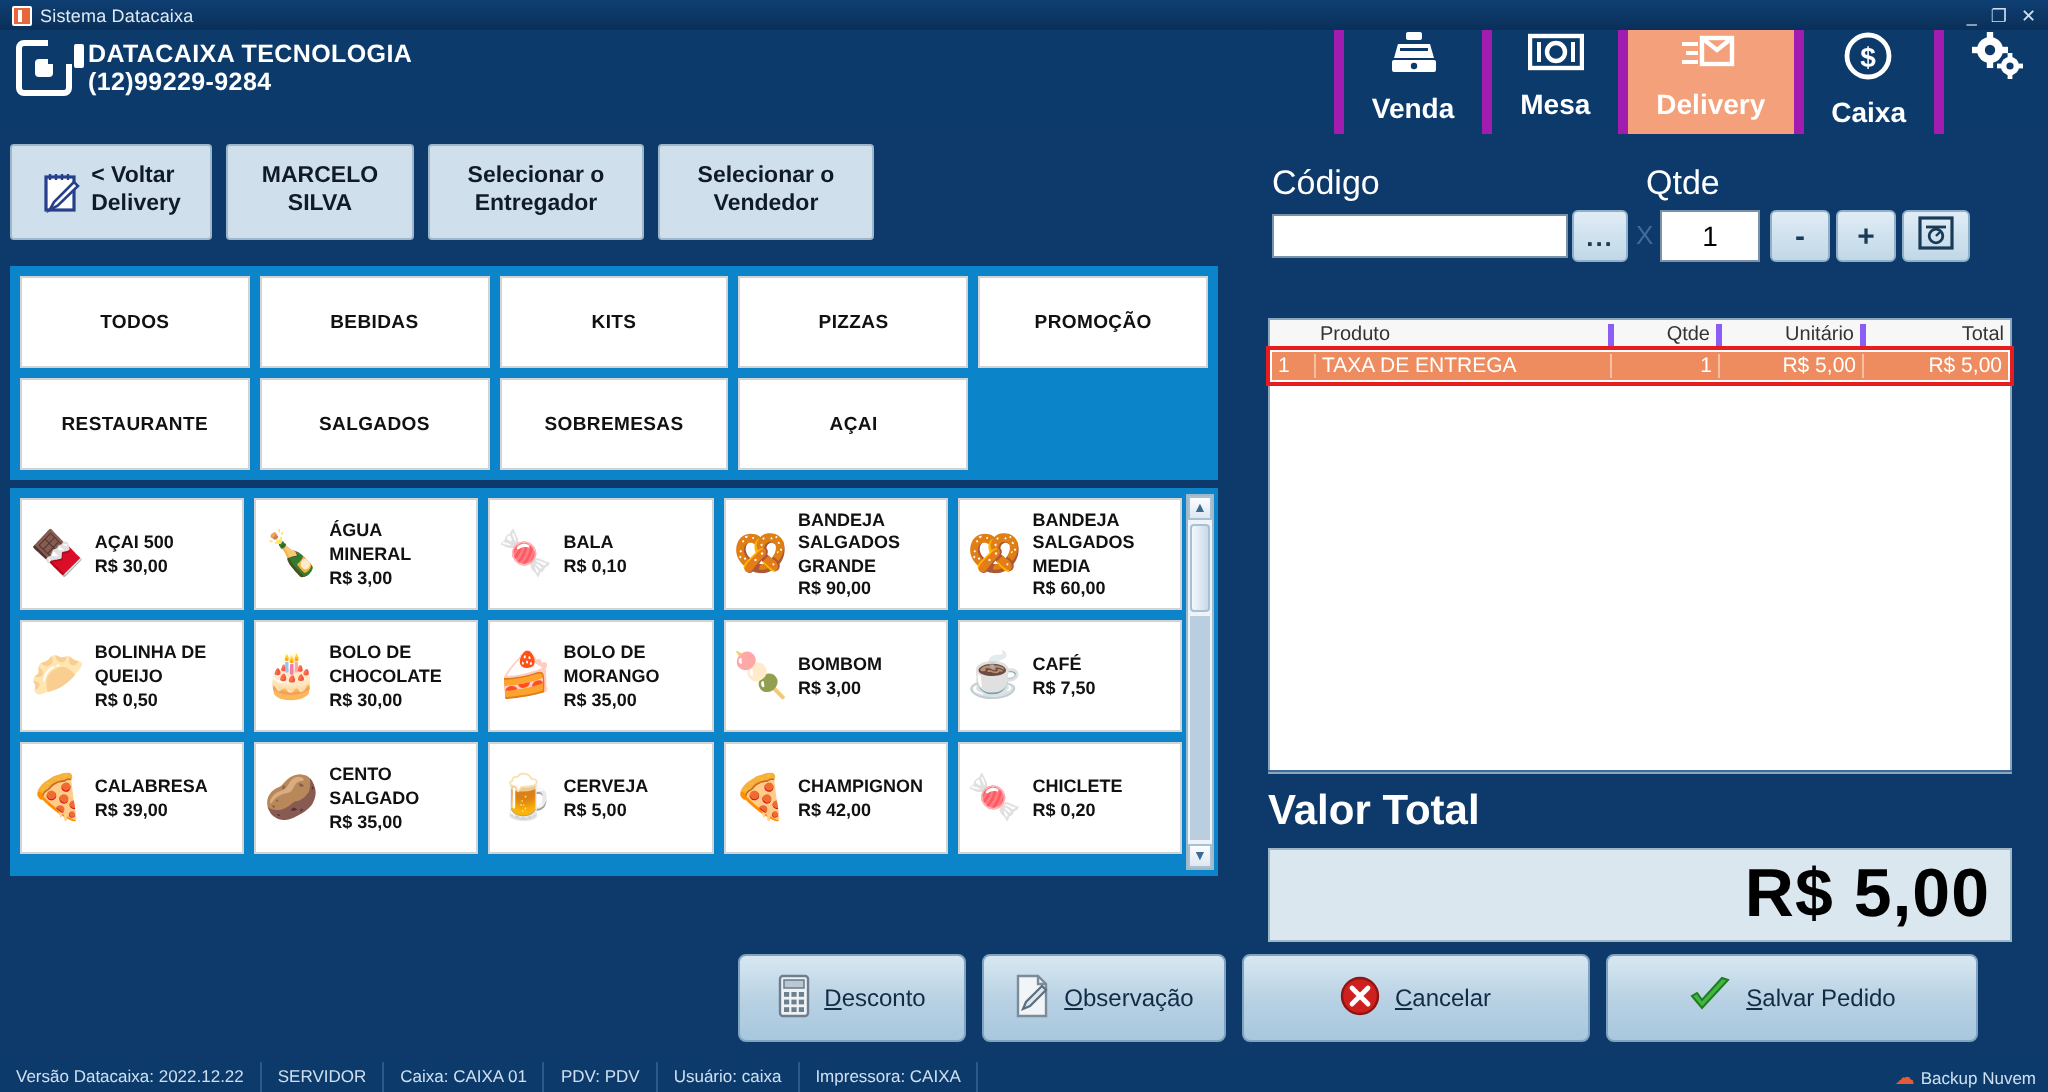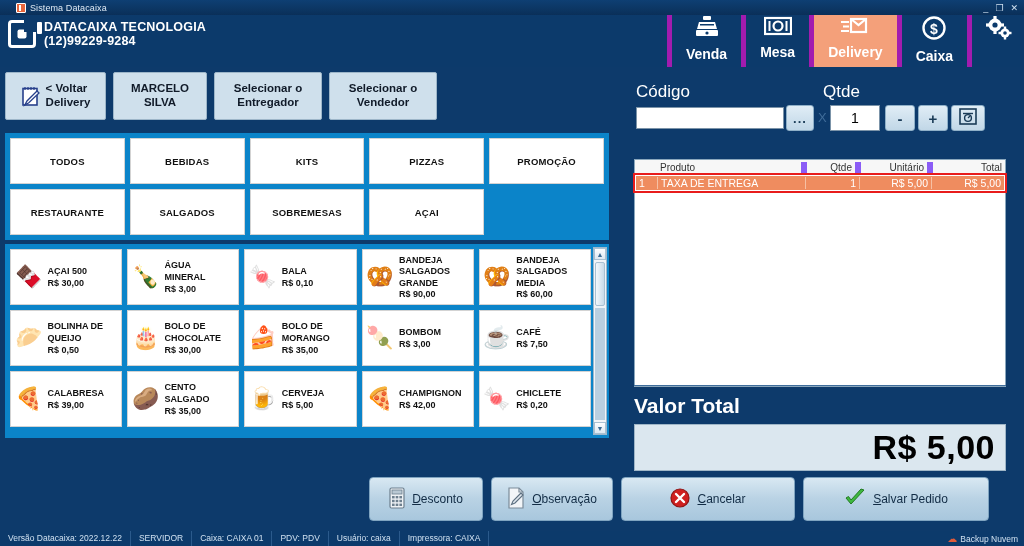--- a/index.html
+++ b/index.html
@@ -7,21 +7,21 @@
     width:1024px; height:546px; overflow:hidden;
     font-family:"Liberation Sans", sans-serif;
     background:#0d3a6b;
   }
   #app { position:relative; width:1024px; height:546px; background:#0d3a6b; }
 
   
   .titlebar{
     position:absolute; left:0; top:0; width:1024px; height:15px;
     background:linear-gradient(180deg,#0e3f73 0%,#0c3663 60%,#0a2f59 100%);
-    display:flex; align-items:center; padding-left:16px;justify-content:flex-end;
+    display:flex; align-items:center; padding-left:6px;justify-content:flex-end;
   }
   .tb-ico{
     width:10px;height:10px;background:#e8663c;border:1px solid #fff;
     border-radius:1px; margin-right:4px; position:relative; flex:0 0 auto;
   }
   .tb-ico:after{content:"";position:absolute;left:2px;top:1px;width:2px;height:6px;background:#fff;}
   .tb-title{ color:#dfeaf5; font-size:9px; letter-spacing:.1px; white-space:nowrap;}
   .tb-btns{ margin-left:auto; display:flex; gap:7px; padding-right:6px; color:#cfe0f0; font-size:9px;}
   .tb-btns span{ line-height:10px; }
 
@@ -160,21 +160,21 @@
   .qminus{ left:271px; } .qplus{ left:304px; } .qscale{ left:337px; width:34px;}
 
   .grid-box{
     position:absolute; left:20px; top:92px; width:372px; height:228px;
     background:#fff; border:1px solid #8aa7bd;
   }
   .grid-head{
     display:flex; height:15px; background:#f7f7f7; border-bottom:1px solid #cfcfcf;
     font-size:10px; color:#333; align-items:center;
   }
-  .grid-head .c{ padding:0 3px; border-right:6px solid #8b5cf6; overflow:hidden; white-space:nowrap;}
+  .grid-head .c{ padding:0 3px; border-right:3px solid #8b5cf6; overflow:hidden; white-space:nowrap;}
   .c-num{ width:22px; }
   .c-prod{ flex:1; }
   .c-qtde{ width:54px; text-align:right;}
   .c-unit{ width:72px; text-align:right;}
   .c-tot{ width:72px; text-align:right; border-right:none !important;}
   .grid-row{
     display:flex; height:16px; align-items:center; font-size:10.5px;
     background:#ef8c5f; color:#fff; outline:2px solid #e81c1c; outline-offset:0px;
     border:1px solid #ffffff;
   }

